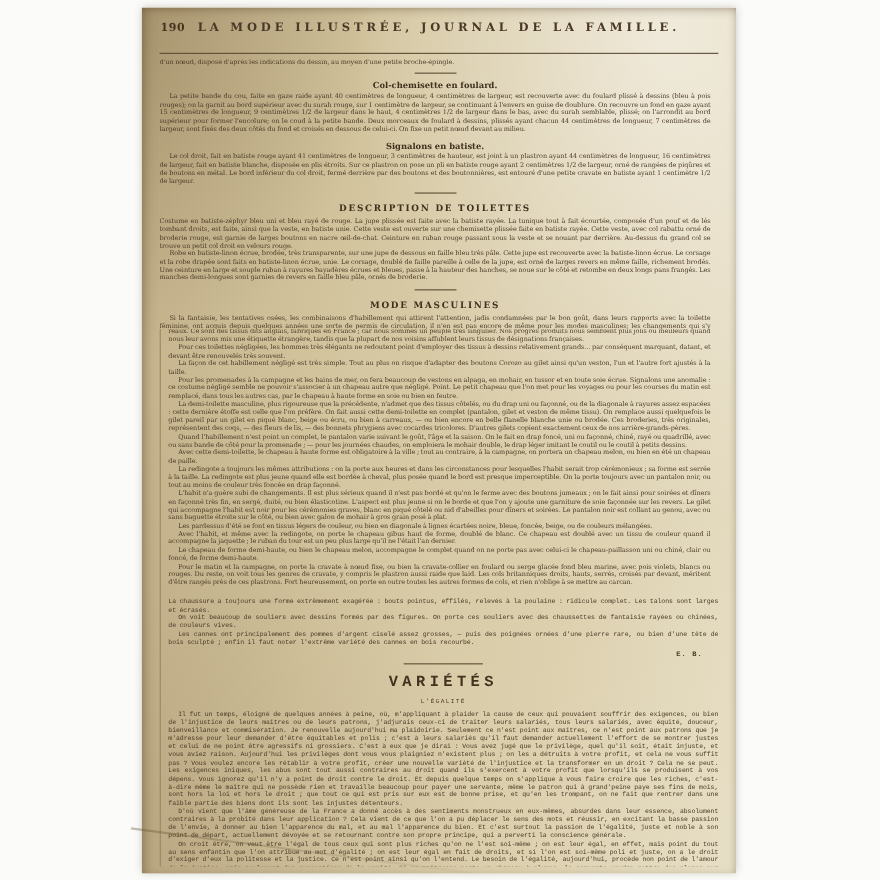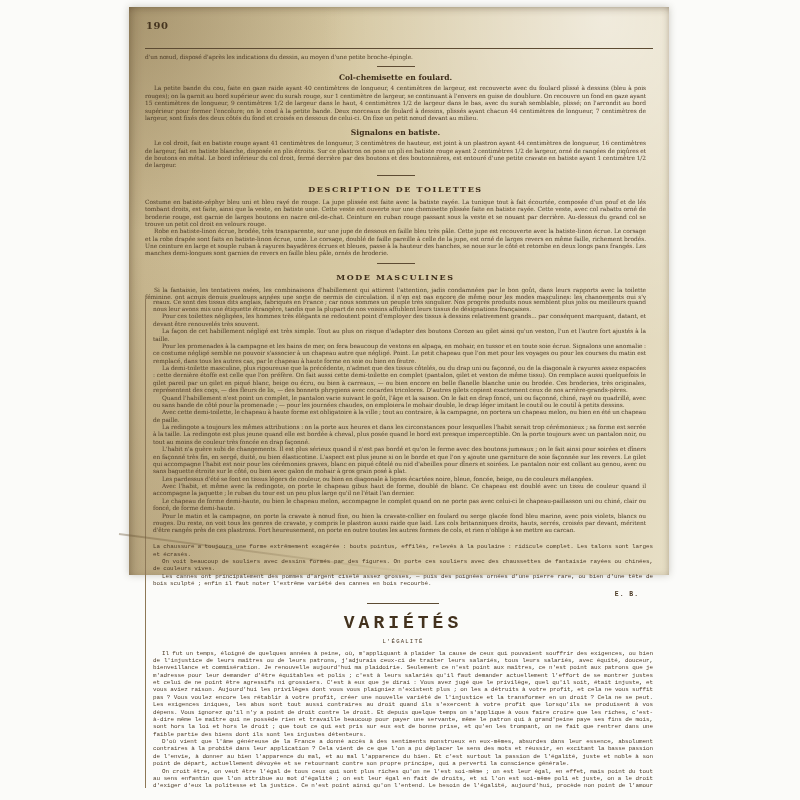--- a/index.html
+++ b/index.html
@@ -2,21 +2,21 @@
 <html lang="fr"><head>
 <meta charset="utf-8">
 <style>
   html,body{margin:0;padding:0;}
   body{
     width:800px;height:800px;position:relative;overflow:hidden;
     background:#fbfbf9;
     font-family:"DejaVu Serif","Liberation Serif",serif;
   }
   .scan{
-    position:absolute;left:129px;top:7px;width:540px;height:568px;
+    position:absolute;left:129px;top:7px;width:540px;height:787px;
     background:
       radial-gradient(ellipse at 88% 2%, rgba(255,255,255,.55), rgba(255,255,255,0) 42%),
       radial-gradient(ellipse at 0% 0%, rgba(105,85,50,.30), rgba(105,85,50,0) 28%),
       radial-gradient(ellipse at 2% 100%, rgba(120,95,60,.22), rgba(120,95,60,0) 40%),
       linear-gradient(100deg,#c2b088,#d5c7a1 38%,#dccfad 68%,#e7dfc6);
     box-shadow:0 0 7px rgba(60,50,30,.25), inset 8px 0 12px -7px rgba(80,60,35,.5), inset -4px 0 8px -5px rgba(80,60,35,.35), inset 0 6px 10px -6px rgba(80,60,35,.4);
     color:#4b3a26;
   }
   .scan::after{ 
     content:"";position:absolute;left:-10px;bottom:40px;width:330px;height:2px;
@@ -40,32 +40,33 @@
   .col:last-child{padding-right:0;font-family:Liberation Mono, monospace;}
   .col + .col{border-left:1px solid #8d7857;}
   .col p{
     margin:0;text-indent:9px;text-align:justify;
     font-size:5.9px;line-height:1.25;letter-spacing:-0.05px;word-spacing:-0.3px;
     color:#4b3a26;
   }
   .col p.noindent{text-indent:0;}
   .heading{font-weight:bold;text-align:center;font-size:7.6px;margin:6px 0 3px;color:#3f2f1c;}
   .heading-caps{font-weight:bold;text-align:center;font-size:8px;letter-spacing:1.6px;margin:8px 0 5px;color:#3f2f1c;white-space:nowrap;}
-  .display-heading{text-align:center;font-size:18px;letter-spacing:4px;font-weight:bold;margin:9px 0 5px;color:#43321e;}
+  .display-heading{text-align:center;font-size:14px;letter-spacing:4px;font-weight:bold;margin:9px 0 5px;color:#43321e;}
   .subheading{text-align:center;font-size:5.6px;letter-spacing:1.2px;font-variant:small-caps;margin:0 0 5px;color:#4b3a26;}
   .signature{text-align:right;font-size:6.4px;font-weight:bold;letter-spacing:1px;padding-right:14px;margin:3px 0 2px;color:#4b3a26;}
   .divider{width:38px;border-top:1px solid #5d4b33;margin:5px auto 5px;height:0;}
   .divider.wide{width:72px;}
 </style>
 </head>
 <body>
 
 <div class="scan">
   <div class="pg-header">
     <span class="pg-number">190</span>
+    <div class="masthead">LA MODE ILLUSTRÉE, JOURNAL DE LA FAMILLE.</div>
   </div>
   <div class="header-rule"></div>
   <main class="columns">
     <section class="col">
         <p class="para noindent">d'un nœud, disposé d'après les indications du dessin, au moyen d'une petite broche-épingle.</p>
         <div class="divider"></div>
         <div class="heading">Col-chemisette en foulard.</div>
         <p class="para">La petite bande du cou, faite en gaze raide ayant 40 centimètres de longueur, 4 centimètres de largeur, est recouverte avec du foulard plissé à dessins (bleu à pois rouges); on la garnit au bord supérieur avec du surah rouge, sur 1 centimètre de largeur, se continuant à l'envers en guise de doublure. On recouvre un fond en gaze ayant 15 centimètres de longueur, 9 centimètres 1/2 de largeur dans le haut, 4 centimètres 1/2 de largeur dans le bas, avec du surah semblable, plissé; on l'arrondit au bord supérieur pour former l'encolure; on le coud à la petite bande. Deux morceaux de foulard à dessins, plissés ayant chacun 44 centimètres de longueur, 7 centimètres de largeur, sont fixés des deux côtés du fond et croisés en dessous de celui-ci. On fixe un petit nœud devant au milieu.</p>
         <div class="heading">Signalons en batiste.</div>
         <p class="para">Le col droit, fait en batiste rouge ayant 41 centimètres de longueur, 3 centimètres de hauteur, est joint à un plastron ayant 44 centimètres de longueur, 16 centimètres de largeur, fait en batiste blanche, disposée en plis étroits. Sur ce plastron on pose un pli en batiste rouge ayant 2 centimètres 1/2 de largeur, orné de rangées de piqûres et de boutons en métal. Le bord inférieur du col droit, fermé derrière par des boutons et des boutonnières, est entouré d'une petite cravate en batiste ayant 1 centimètre 1/2 de largeur.</p>

